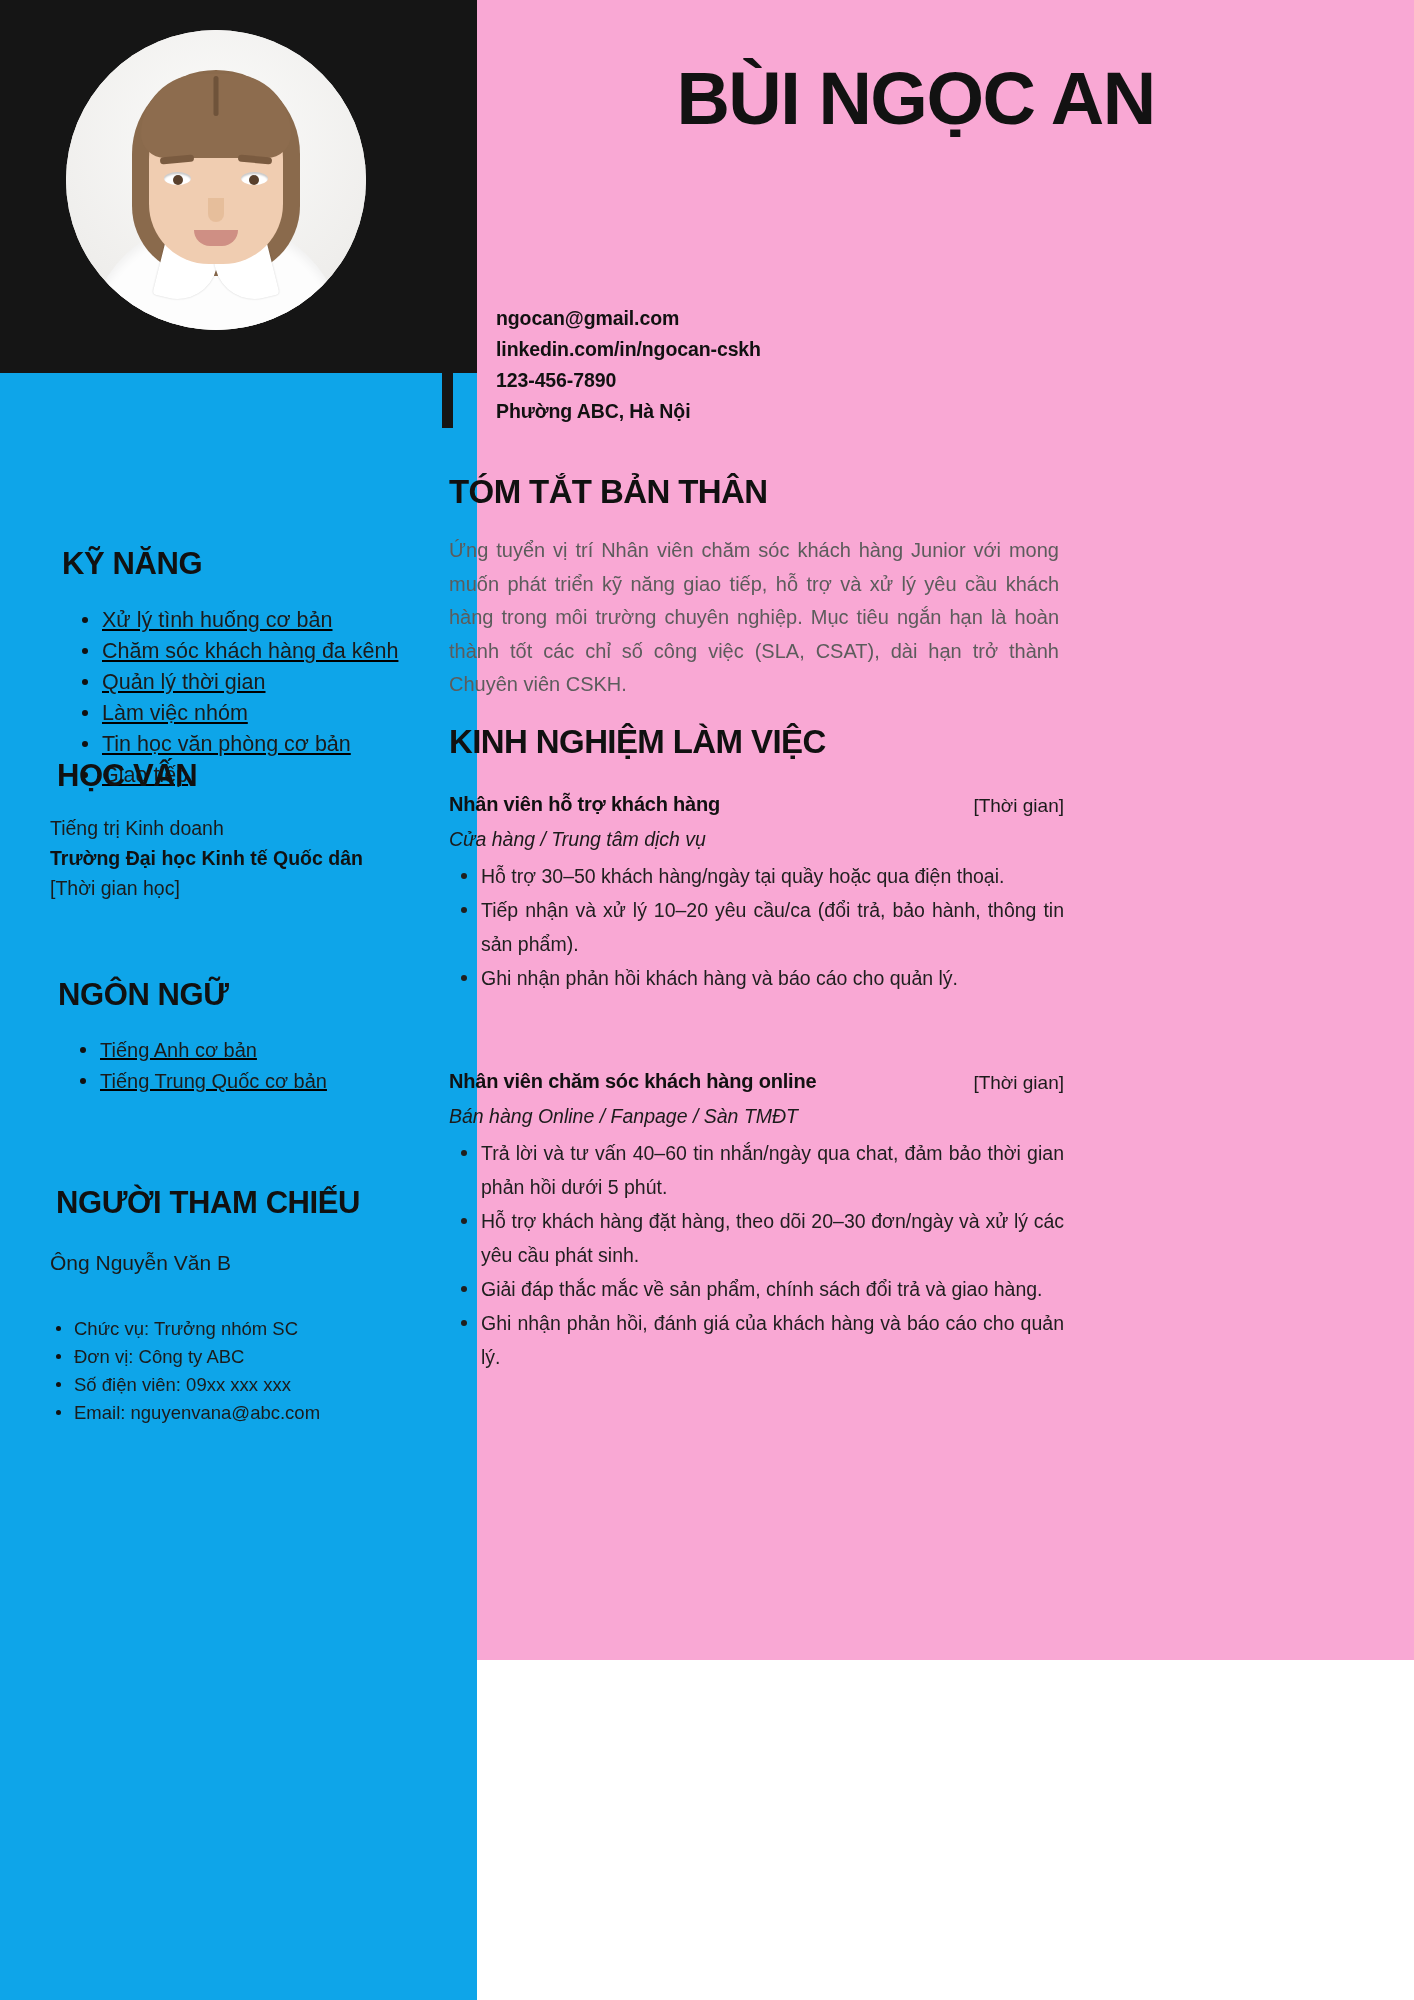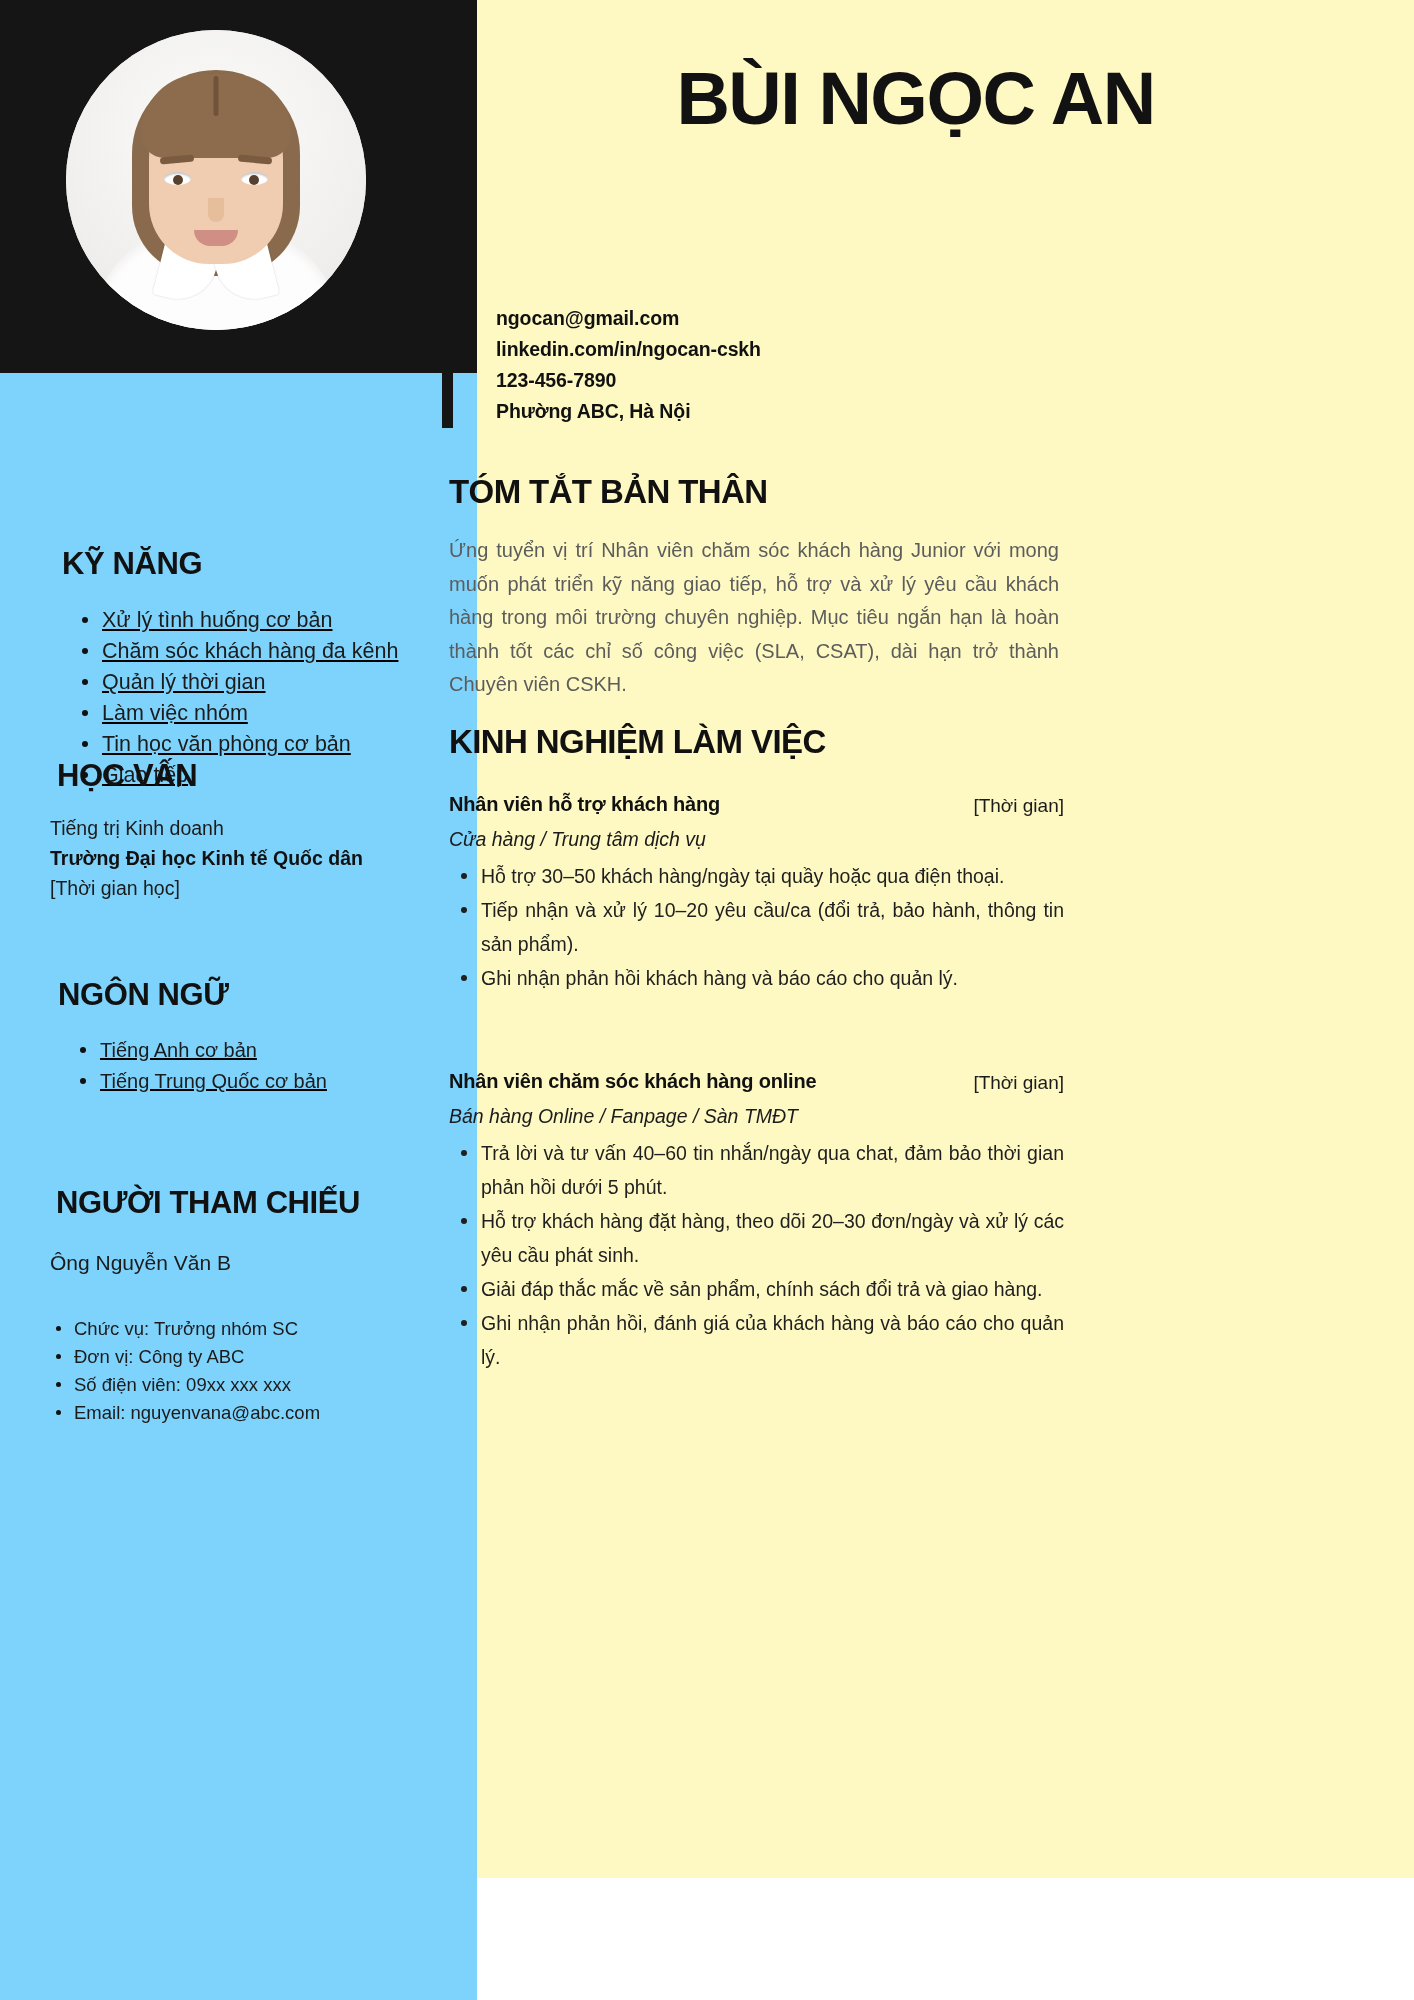--- a/index.html
+++ b/index.html
@@ -16,21 +16,21 @@
     background: #ffffff;
     overflow: hidden;
   }
 
   
   .left-col {
     position: absolute;
     left: 0; top: 0;
     width: 477px;
     height: 2000px;
-    background: #7dd3fc;
+    background: #0ea5e9;
   }
   .photo-block {
     position: absolute;
     left: 0; top: 0;
     width: 477px;
     height: 373px;
     background: #151515;
   }
   .photo-circle {
     position: absolute;
@@ -132,22 +132,22 @@
   }
   .ref-list li::before {
     content:""; position:absolute; left:6px; top:11px;
     width:5px; height:5px; border-radius:50%; background:#111111;
   }
 
   
   .right-col {
     position: absolute;
     left: 477px; top: 0;
-    width: 937px; height: 1878px;
-    background: #fef9c3;
+    width: 937px; height: 1660px;
+    background: #f9a8d4;
   }
   .name {
     position: absolute;
     left: -30px; top: 60px;
     width: 937px;
     text-align: center;
     font-size: 74px;
     font-weight: 700;
     letter-spacing: -1.5px;
     color: #121212;

